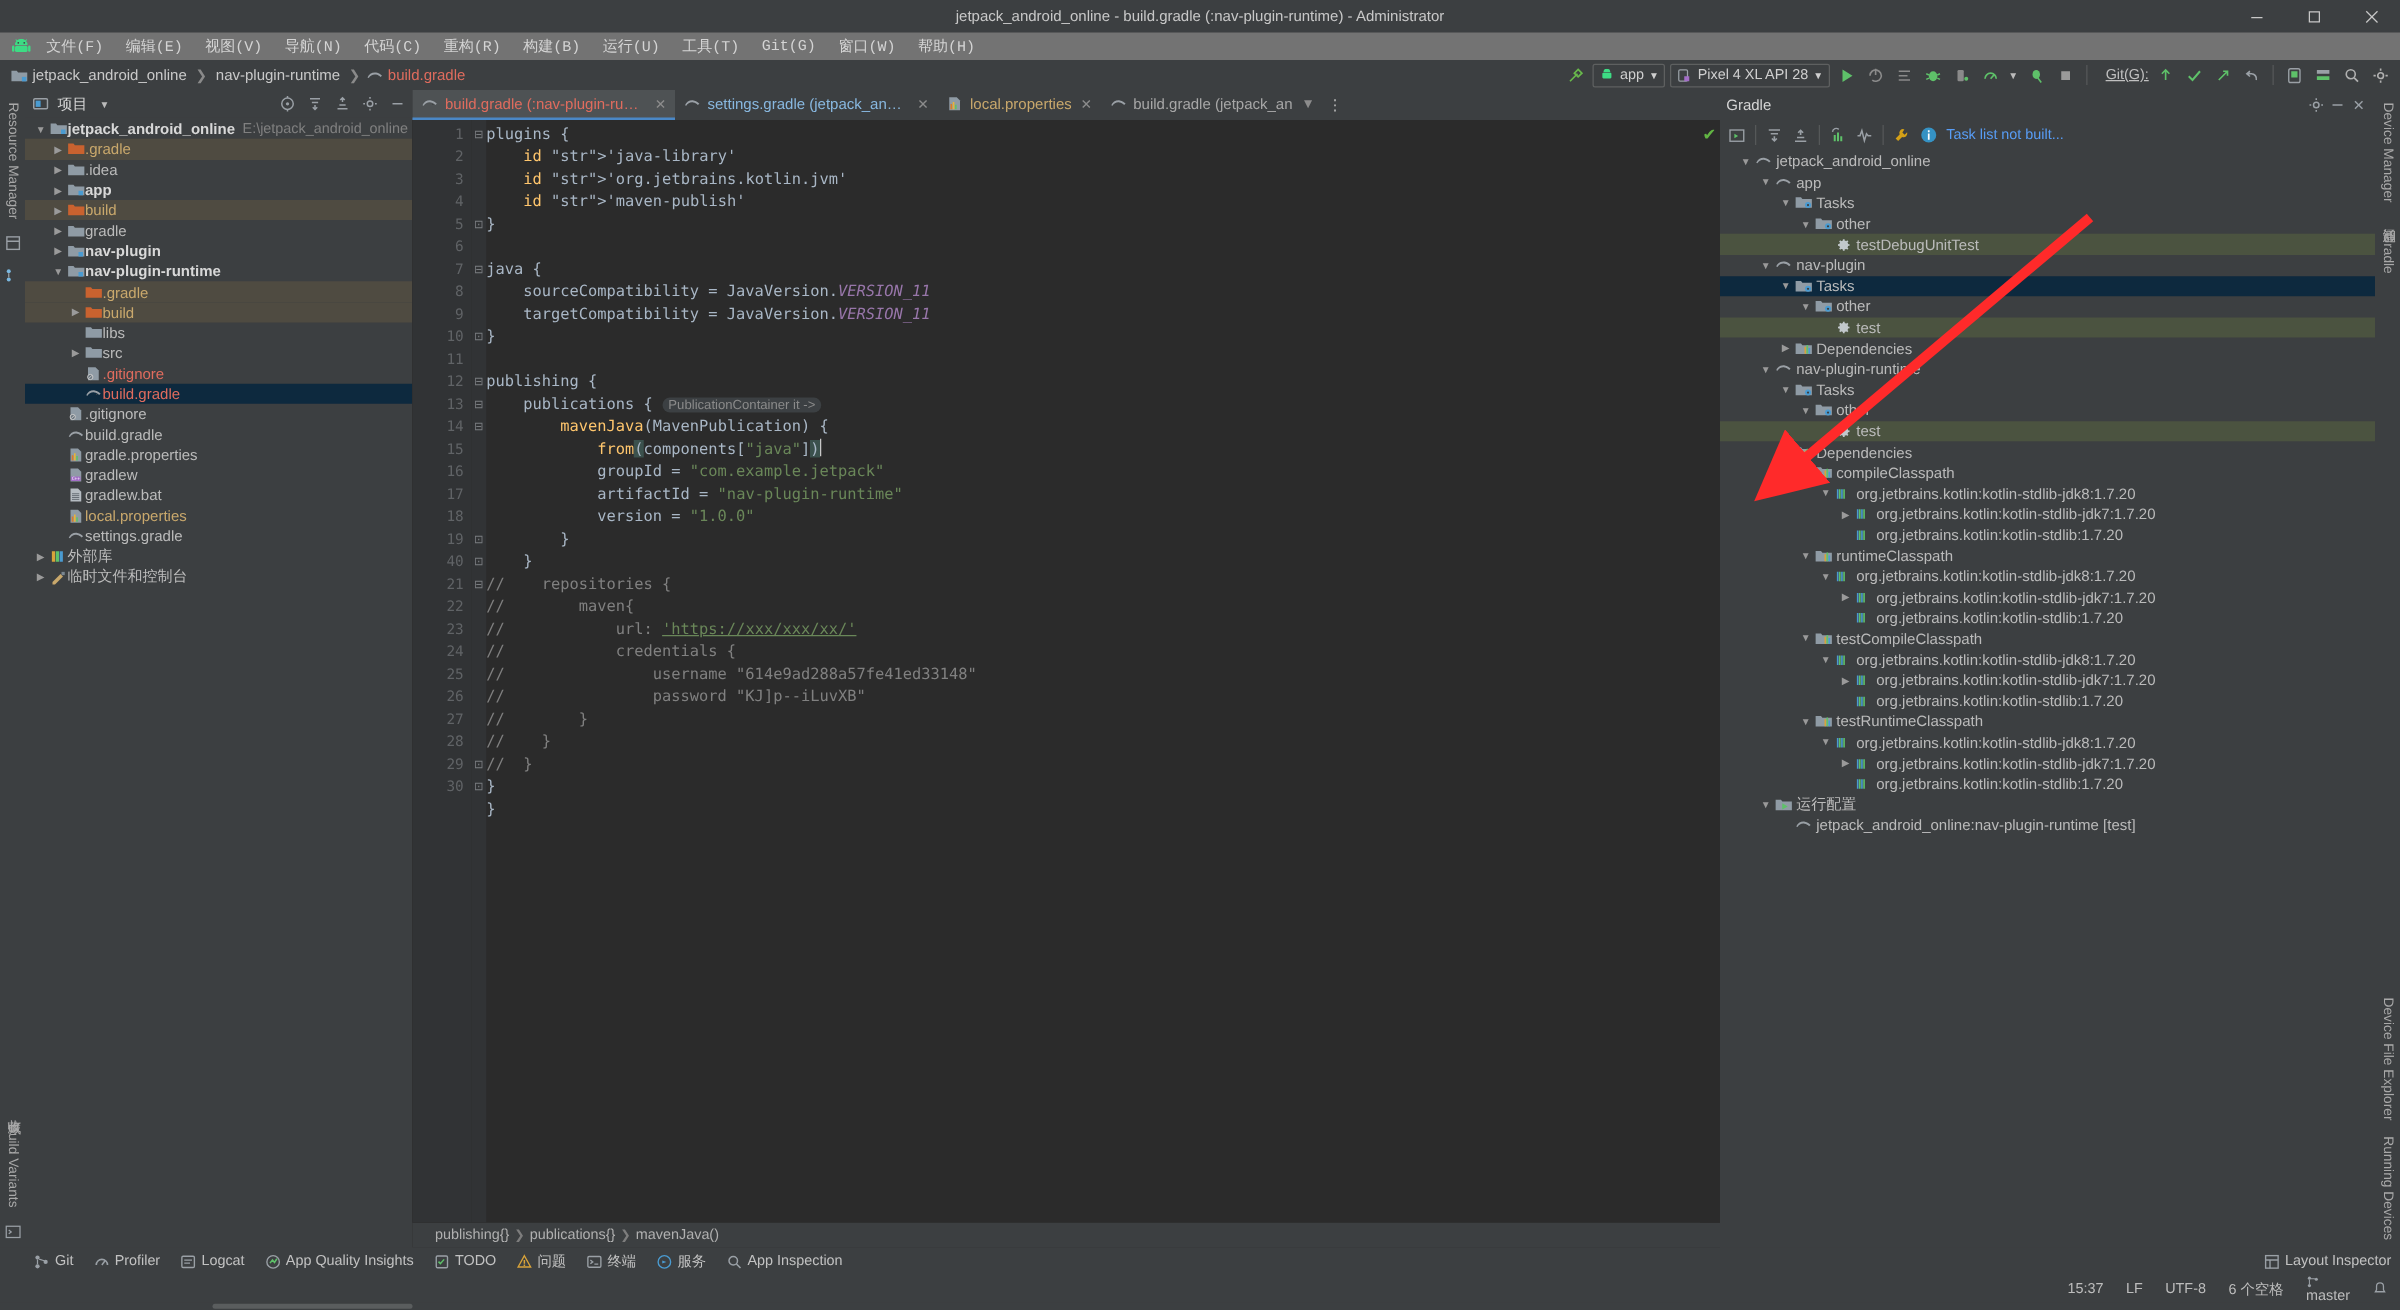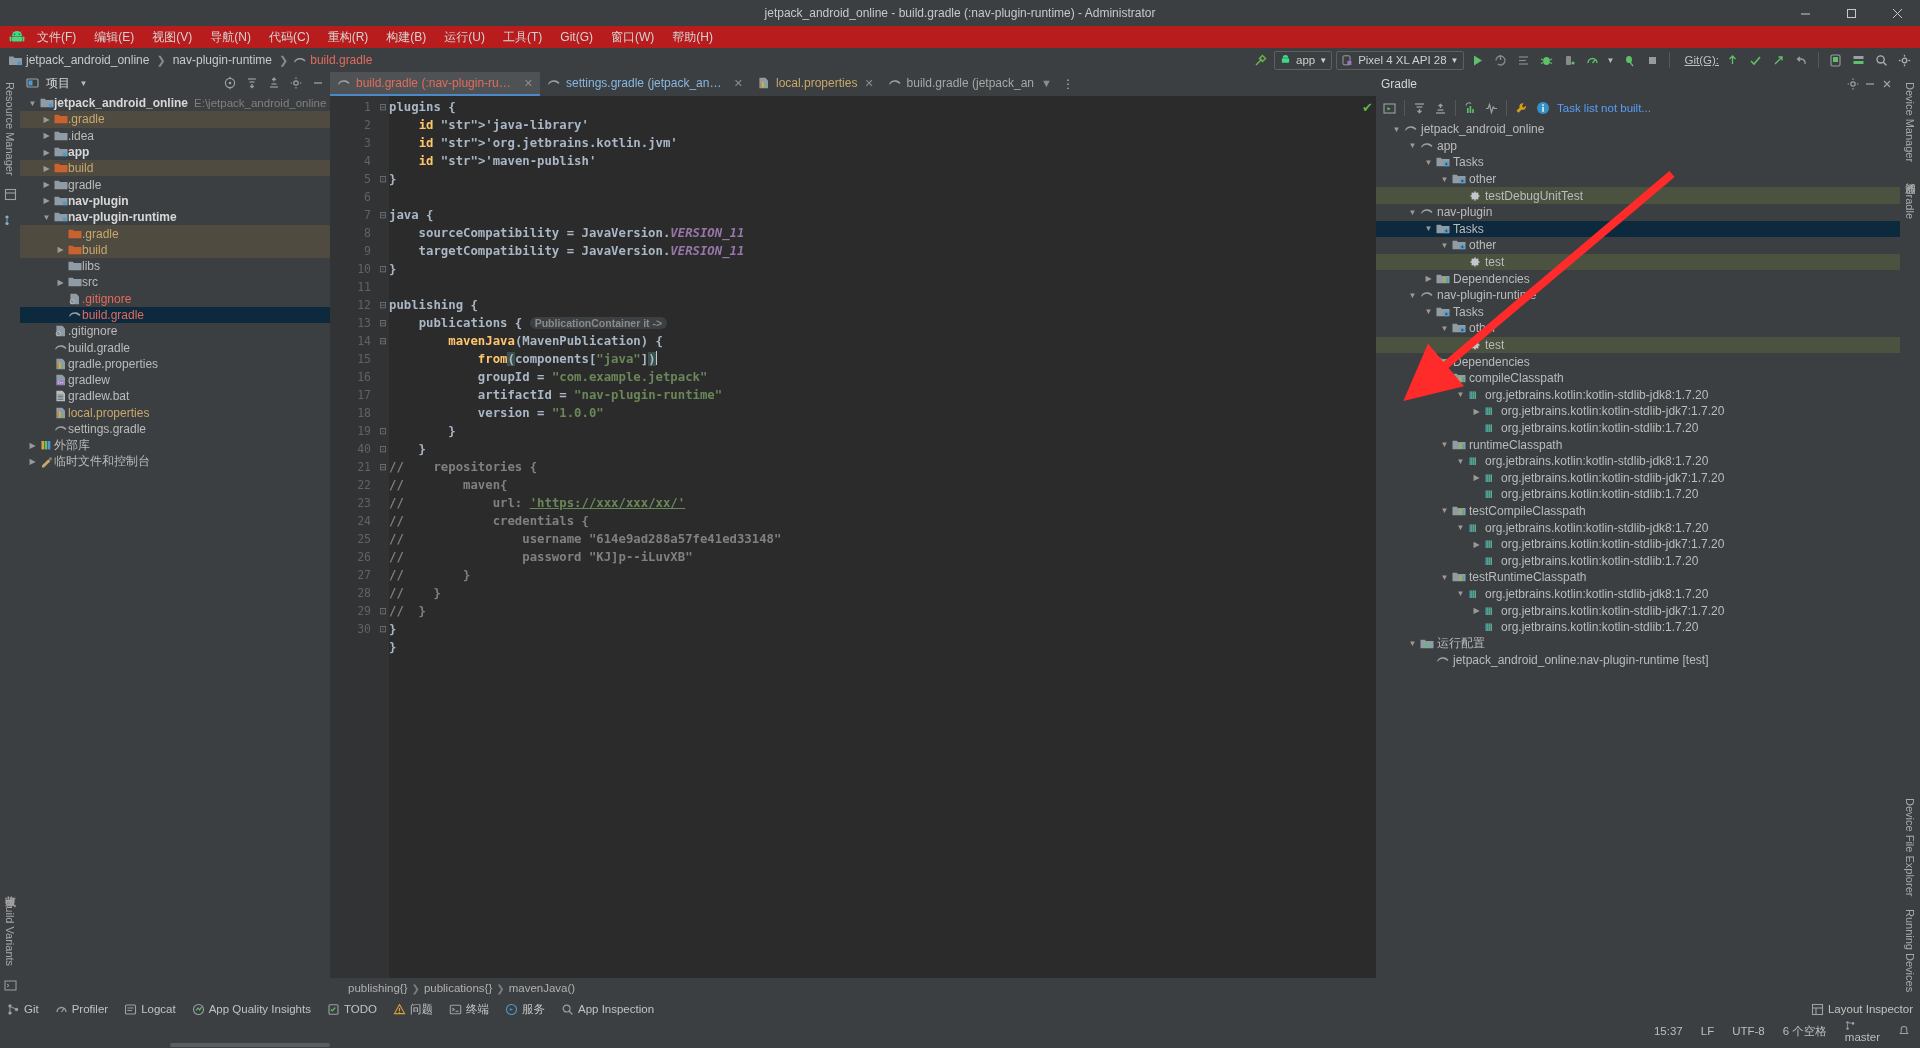--- a/index.html
+++ b/index.html
@@ -12,21 +12,21 @@
   }
   .app { position:relative; width:1920px; height:1048px; display:flex; flex-direction:column; }
 
   
   .titlebar { height:26px; background:#3c3f41; display:flex; align-items:center; flex:0 0 26px; position:relative; }
   .win-title { position:absolute; left:0; right:0; text-align:center; font-size:12px; color:#c8c8c8; pointer-events:none;}
   .win-btns { margin-left:auto; display:flex; height:26px; z-index:3; }
   .win-btn { width:46px; height:26px; display:flex; align-items:center; justify-content:center; color:#c8c8c8; font-size:11px;}
 
   
-  .menubar { height:22px; background:#b91c1c; display:flex; align-items:center; padding-left:6px; flex:0 0 22px; position:relative; }
+  .menubar { height:22px; background:#737373; display:flex; align-items:center; padding-left:6px; flex:0 0 22px; position:relative;font-family:Liberation Mono, monospace; }
   .logo-and { width:22px; height:18px; display:flex; align-items:center; justify-content:center; }
   .menu-item { padding:2px 9px; font-size:12px; color:#d4d4d4; white-space:nowrap; }
 
   
   .navbar { height:24px; background:#3c3f41; display:flex; align-items:center; flex:0 0 24px; padding-left:8px; }
   .crumb { display:flex; align-items:center; font-size:12px; }
   .crumb .sep { color:#8a8a8a; margin:0 4px; font-size:11px; }
   .crumb .node { padding:1px 3px; border-radius:2px; color:#c9c9c9; }
   .crumb .node.file { color:#e06c5e; }
   .toolbar-right { margin-left:auto; display:flex; align-items:center; gap:4px; padding-right:6px; }
@@ -77,21 +77,21 @@
   .etab .nm.mag { color:#c98fc9; }
   .tabbar .tmore { width:18px; display:flex; align-items:center; justify-content:center; color:#bbb; }
 
   .code-wrap { flex:1; display:flex; min-height:0; position:relative; background:#2b2b2b; }
   .gutter { width:47px; background:#313335; flex:0 0 47px; padding-top:2px; text-align:right; }
   .gline { height:18px; line-height:18px; font-family:"DejaVu Sans Mono", monospace; font-size:11.5px;
            color:#606366; padding-right:6px; }
   .fold { width:12px; background:#313335; flex:0 0 12px; padding-top:2px; position:relative;}
   .fline { height:18px; display:flex; align-items:center; justify-content:center; color:#7a7d80; font-size:9px; }
   .code { flex:1; padding-top:2px; font-family:"DejaVu Sans Mono", monospace; font-size:12.3px;
-          line-height:18px; white-space:pre; overflow:hidden; position:relative; color:#a9b7c6;font-weight:bold; }
+          line-height:18px; white-space:pre; overflow:hidden; position:relative; color:#a9b7c6; }
   .cl { height:18px; }
   .str { color:#6a8759; }
   .fn { color:#ffc66d; }
   .cmt { color:#808080; }
   .id2 { color:#9876aa; }
   .def { color:#a9b7c6; }
   .lnk { color:#6a8759; text-decoration:underline; }
   .hint { background:#3c4043; color:#8a8a8a; border-radius:7px; padding:0 5px; font-size:10.5px;
           font-family:"Liberation Sans",sans-serif; }
   .caret { display:inline-block; width:1px; background:#c8c8c8; height:14px; vertical-align:-2px;}
@@ -112,21 +112,21 @@
   .g-toolbar { height:24px; display:flex; align-items:center; gap:2px; padding:0 4px; flex:0 0 24px;}
   .gt-icon { width:19px; height:19px; display:flex; align-items:center; justify-content:center;}
   .g-note { color:#589df6; font-size:11.5px; margin-left:3px; }
   .gtree { flex:1; overflow:hidden; font-size:12px; padding-top:1px;}
   .grow { height:16.6px; display:flex; align-items:center; white-space:nowrap; }
   .grow.sel { background:#0d293e;}
   .grow.green { background:#4b5340;}
   .gtext { color:#bbbbbb;}
 
   
-  .bottombar { height:22px; background:#3c3f41; display:flex; align-items:center; padding-left:0;
+  .bottombar { height:22px; background:#3c3f41; display:flex; align-items:center; padding-left:20px;
                gap:2px; flex:0 0 22px; }
   .bb { display:flex; align-items:center; gap:4px; padding:1px 7px; font-size:11.5px; color:#c2c2c2; }
   .bottombar .spacer { margin-left:auto; }
 
   .statusbar { height:22px; background:#3c3f41; display:flex; align-items:center; padding:0 6px; gap:10px;
                flex:0 0 22px; font-size:11.5px; color:#bdbdbd; }
   .statusbar .spacer { margin-left:auto; }
   .sb { padding:1px 4px; }
 
   .hscroll { height:6px; background:#3c3f41; flex:0 0 6px; position:relative;}

